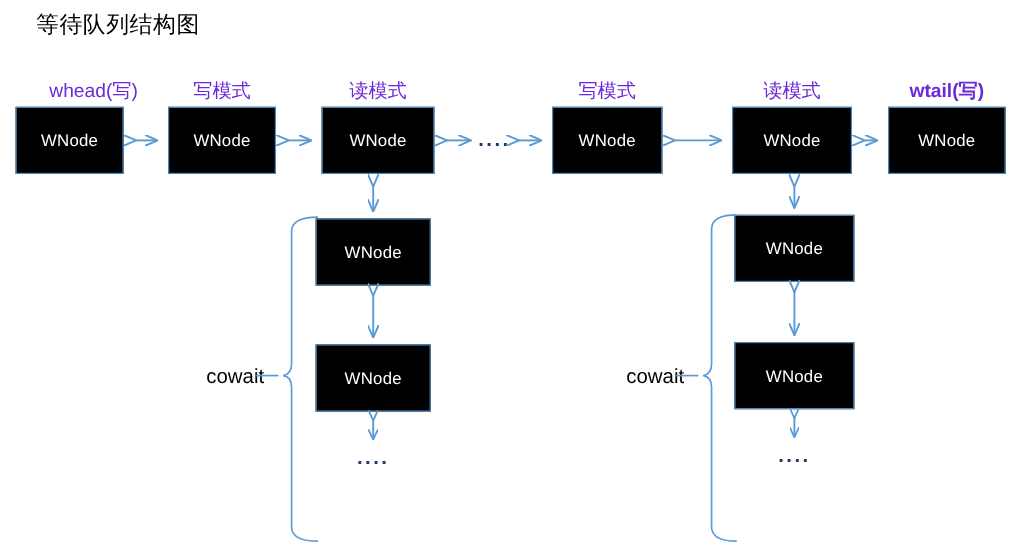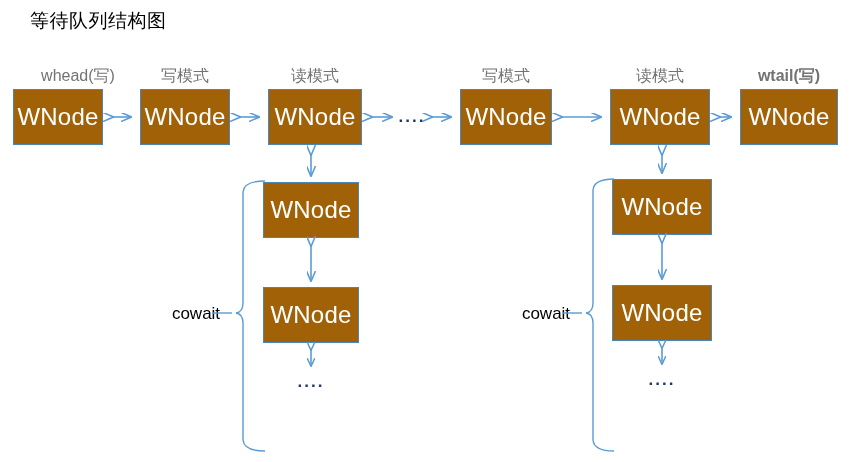--- a/index.html
+++ b/index.html
@@ -19,34 +19,34 @@
     position: absolute;
     left: 30px;
     top: 8px;
     font-size: 19px;
     color: #000000;
     letter-spacing: 0.5px;
     white-space: nowrap;
   }
   .node-box {
     position: absolute;
-    background: #a16207;
+    background: #000000;
     border: 1px solid #4a86b8;
     box-sizing: border-box;
     color: #ffffff;
-    font-size: 24px;
+    font-size: 14px;
     display: flex;
     align-items: center;
     justify-content: center;
     letter-spacing: 0.2px;
   }
   .top-label {
     position: absolute;
     font-size: 16px;
-    color: #737373;
+    color: #6d28d9;
     white-space: nowrap;
     text-align: center;
     transform: translateX(-50%);
   }
   .cowait-label {
     position: absolute;
     font-size: 17px;
     color: #000000;
     white-space: nowrap;
     transform: translateX(-50%);

